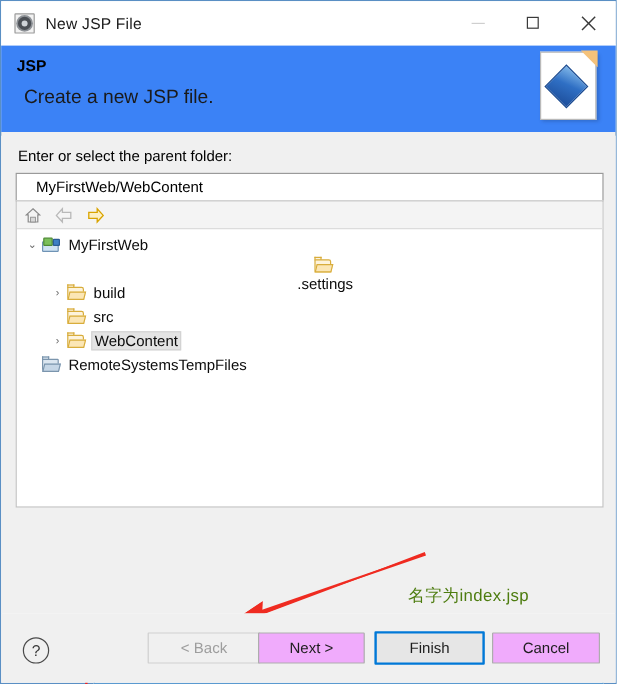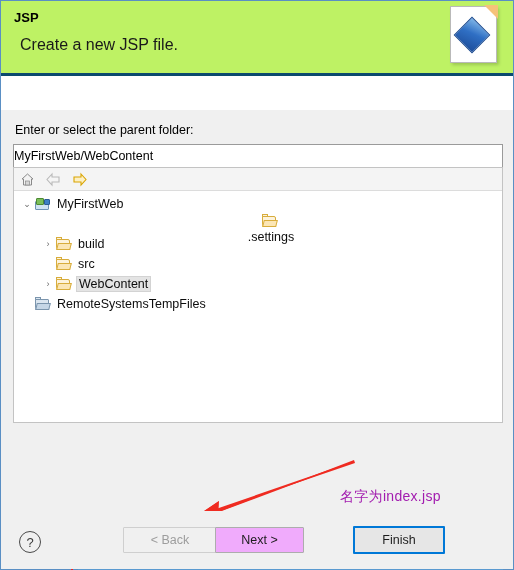--- a/index.html
+++ b/index.html
@@ -53,21 +53,21 @@
   .winbtn{
     width:46px;height:36px;display:flex;align-items:center;justify-content:center;
     position:relative;
   }
   .winbtn svg{display:block;}
   .minline{width:11px;height:1px;background:#cfcfcf;display:block;}
   .maxsq{width:10px;height:10px;border:1.3px solid #3a3a3a;box-sizing:border-box;display:block;}
 
   
   .banner{
-    position:relative;height:72px;background:#bef264;
+    position:relative;height:72px;background:#3b82f6;
     border-bottom:3px solid #0c4a6e;
   }
   .banner-title{
     position:absolute;left:13px;top:9px;
     font-size:13px;font-weight:bold;color:#000;
   }
   .banner-sub{
     position:absolute;left:19px;top:35px;
     font-size:16px;color:#1a1a1a;
   }
@@ -100,21 +100,21 @@
     padding:0;
   }
   .field-label{
     position:absolute;font-size:12.5px;color:#000;
   }
   .txtinput{
     position:absolute;box-sizing:border-box;
     background:#ffffff;border:1px solid #9a9a9a;
     font-family:"Liberation Sans","DejaVu Sans",sans-serif;
     font-size:12.5px;color:#000;
-    padding:2px 0;
+    padding:2px 16px;
     line-height:18px;
   }
   .txtinput.focused{border:1px solid #5a9ad0;}
 
   
   .tree-box{
     position:absolute;left:12px;top:166px;width:490px;height:256px;
     background:#ffffff;border:1px solid #c3c3c3;box-sizing:border-box;
     overflow:hidden;
   }
@@ -186,21 +186,21 @@
   }
   .closedproj .cf{
     position:absolute;left:1px;top:4px;width:14px;height:7px;
     background:#c5d6e6;border:1px solid #7b95ad;
     transform:skewX(-14deg);box-sizing:border-box;
   }
 
   
   .anno-text{
     position:absolute;left:339px;top:378px;
-    font-size:14px;color:#a21caf;letter-spacing:.3px;
+    font-size:14px;color:#4d7c0f;letter-spacing:.3px;
     white-space:nowrap;
   }
   .anno-arrow{position:absolute;left:170px;top:347px;width:185px;height:75px;pointer-events:none;}
   .anno-box{
     position:absolute;left:70px;top:417px;width:103px;height:53px;
     border:2.5px solid #f02020;box-sizing:border-box;
   }
   .btnrow{
     position:absolute;left:0;right:0;bottom:0;height:58px;background:#f0f0f0;
   }
@@ -219,20 +219,38 @@
     width:22px;height:22px;border:1.4px solid #4a4a4a;border-radius:50%;
     display:flex;align-items:center;justify-content:center;
     font-size:13px;color:#3a3a3a;box-sizing:border-box;
   }
 </style>
 </head>
 <body>
 
 <div class="window">
 
+  <div class="titlebar">
+    <div class="title-icon"></div>
+    <div class="title-text">New JSP File</div>
+    <div class="winbtns">
+      <div class="winbtn">
+          <span class="minline"></span>
+        </div>
+      <div class="winbtn">
+          <span class="maxsq"></span>
+        </div>
+      <div class="winbtn">
+        <svg width="13" height="13" viewBox="0 0 13 13">
+          <line x1="1" y1="1" x2="12" y2="12" stroke="#3a3a3a" stroke-width="1.2"></line>
+          <line x1="12" y1="1" x2="1" y2="12" stroke="#3a3a3a" stroke-width="1.2"></line>
+        </svg>
+      </div>
+    </div>
+  </div>
 
   <div class="banner">
     <div class="banner-title">JSP</div>
     <div class="banner-sub">Create a new JSP file.</div>
     <div class="banner-icon">
       <div class="page-shape"></div>
       <div class="page-fold"></div>
       <div class="diamond"></div>
     </div>
   </div>
@@ -342,16 +360,17 @@
 
     <div class="field-label" style="left:14px;top:441px;">File name:</div>
     <input class="txtinput focused" style="left: 77px; top: 436px; width: 425px; height: 24px;" value="index.jsp">
 
   </div>
 
   <div class="btnrow">
     <div class="helpicon">?</div>
     <div class="btn disabled" style="left:122px;top:16px;width:94px;">&lt; Back</div>
     <div class="btn" style="left:214px;top:16px;width:89px;">Next &gt;</div>
-    <div class="btn default" style="left:311px;top:15px;width:92px;height:28px;margin-left:41px;">Finish</div>
+    <div class="btn default" style="left:311px;top:15px;width:92px;height:28px;">Finish</div>
+    <div class="btn" style="left:409px;top:16px;width:90px;">Cancel</div>
   </div>
 
 </div>
 
 </body></html>

